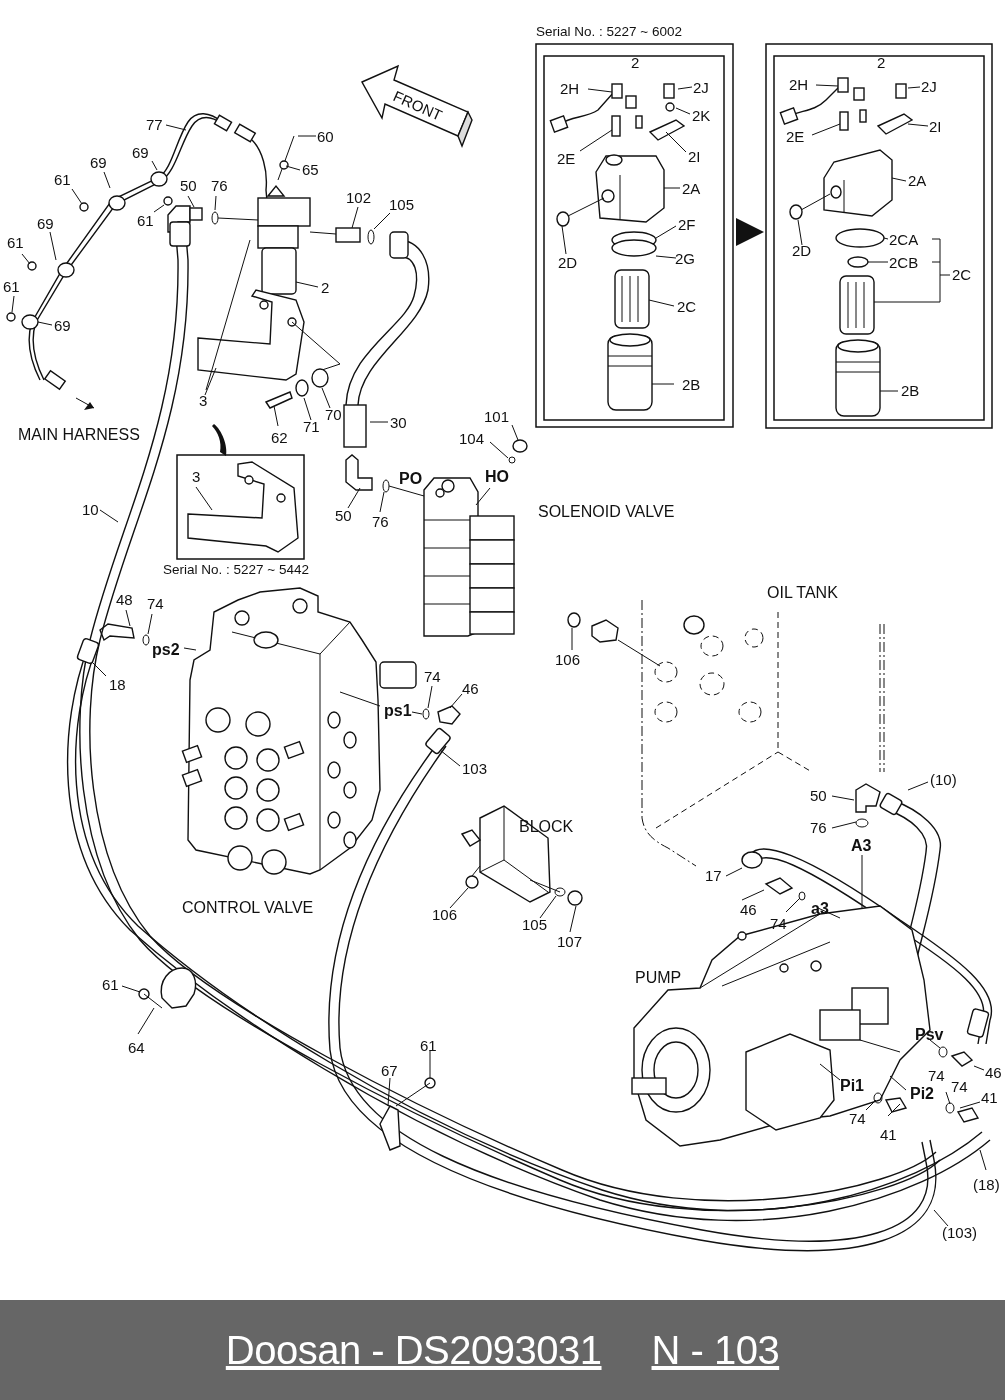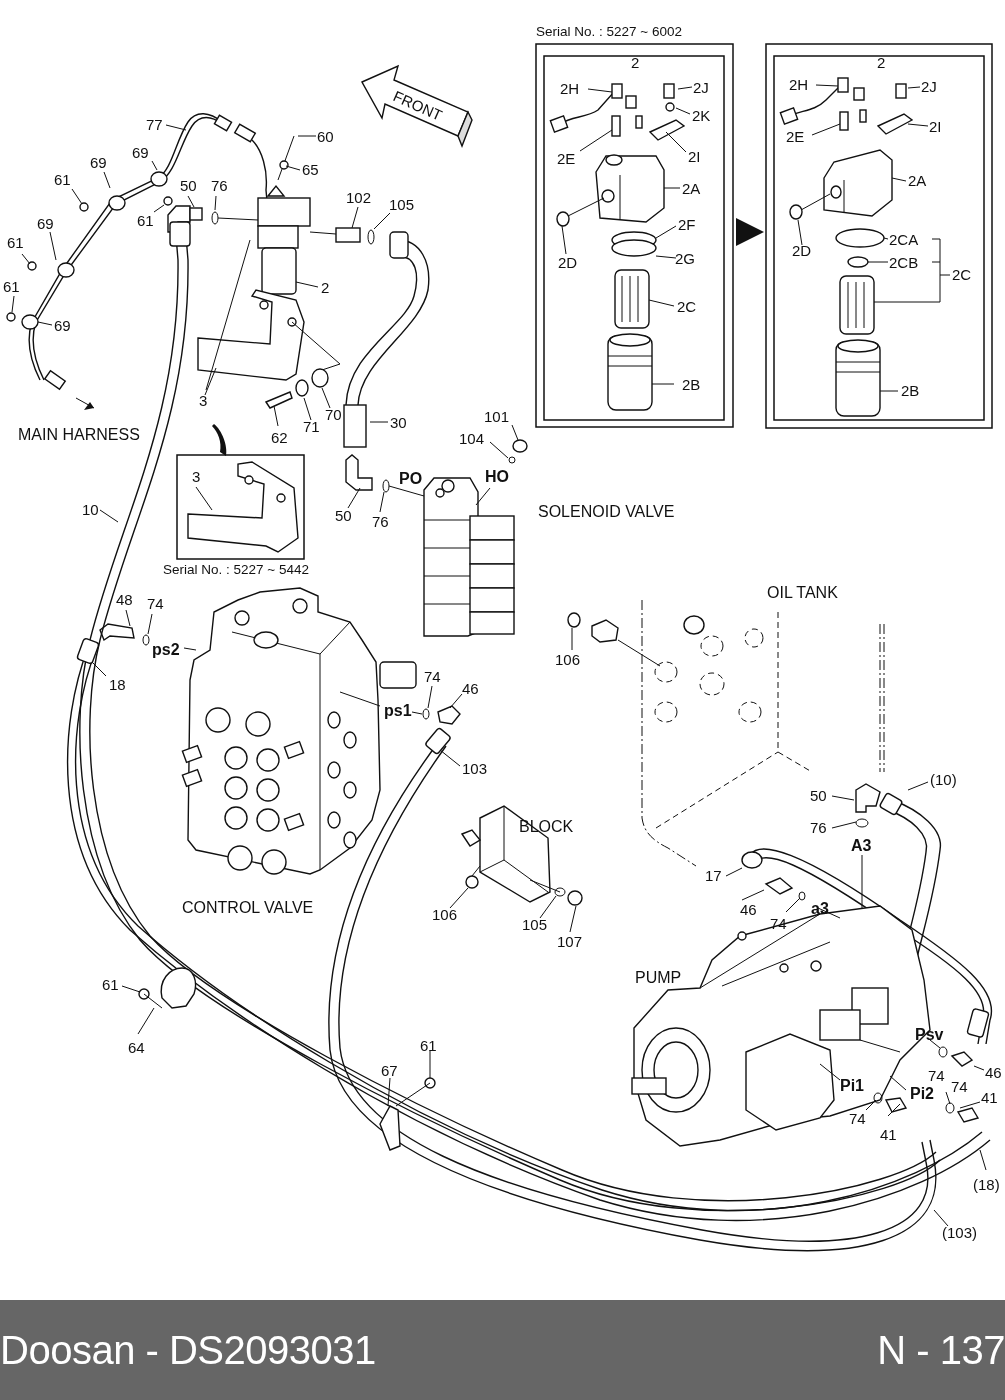--- a/index.html
+++ b/index.html
@@ -9,21 +9,21 @@
   .lbl{font-size:15px;}
   .bold{font-size:16px;font-weight:bold;}
   .cap{font-size:16px;}
   .small{font-size:13.5px;}
   .ln{stroke:#111;stroke-width:1;fill:none;}
   .part{stroke:#111;stroke-width:1.4;fill:#fff;}
   .hose{stroke:#111;stroke-width:1.4;fill:none;}
   .dash{stroke:#111;stroke-width:1;fill:none;stroke-dasharray:6 4;}
   .dashdot{stroke:#111;stroke-width:1;fill:none;stroke-dasharray:10 3 2 3;}
   .box{stroke:#111;stroke-width:1.5;fill:none;}
-  #footer{position:absolute;left:0;top:1300px;width:1005px;height:100px;background:#666;display:flex;align-items:center;justify-content:space-between;color:#fff;font-family:"Liberation Sans",sans-serif;font-size:40px;letter-spacing:-0.5px;}
+  #footer{position:absolute;left:0;top:1300px;width:1005px;height:100px;background:#666;display:flex;align-items:center;justify-content:center;color:#fff;font-family:"Liberation Sans",sans-serif;font-size:40px;letter-spacing:-0.5px;text-decoration:underline;}
   #footer span{white-space:pre;}
   #footer .gap{display:inline-block;width:50px;}
 </style>
 </head>
 <body>
 
 <svg id="diagram" viewBox="0 0 1005 1300" xmlns="http://www.w3.org/2000/svg">
 
   <g>
     <polygon class="part" points="362,82 398,66 394,80 468,112 458,136 385,104 382,118"></polygon>
@@ -527,14 +527,14 @@
     <text class="lbl" x="849" y="1124">74</text>
     <text class="lbl" x="880" y="1140">41</text>
     <text class="lbl" x="973" y="1190">(18)</text>
     <text class="lbl" x="942" y="1238">(103)</text>
   </g>
 </svg>
 
 <div id="footer">
   <span>Doosan - DS2093031</span>
   <span class="gap"></span>
-  <span>N - 137</span>
+  <span>N - 103</span>
 </div>
 
 </body></html>

